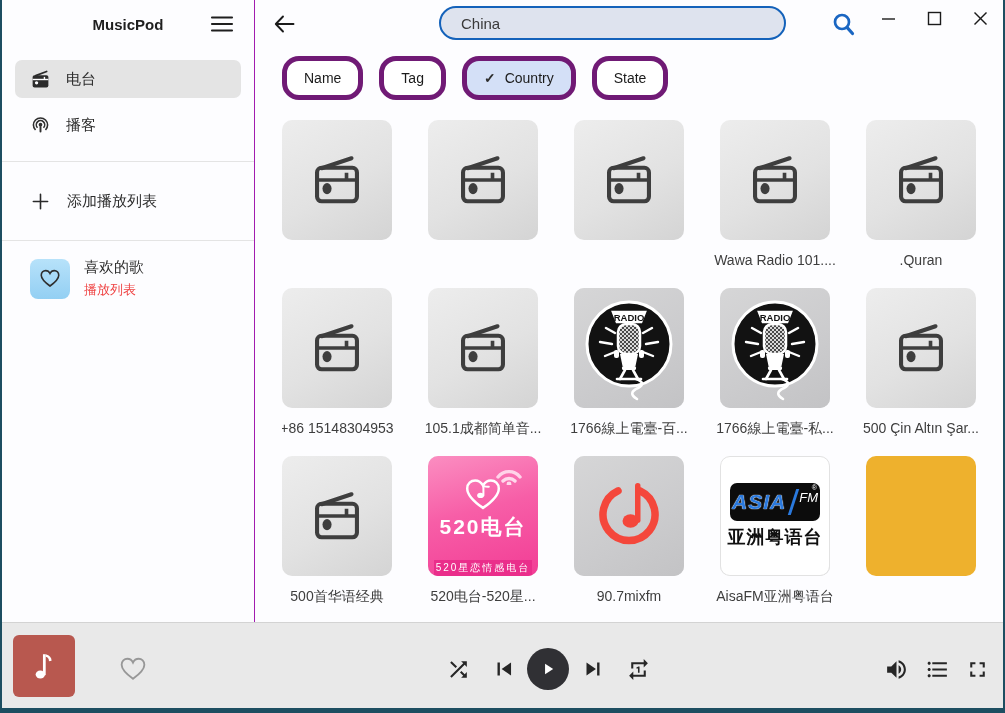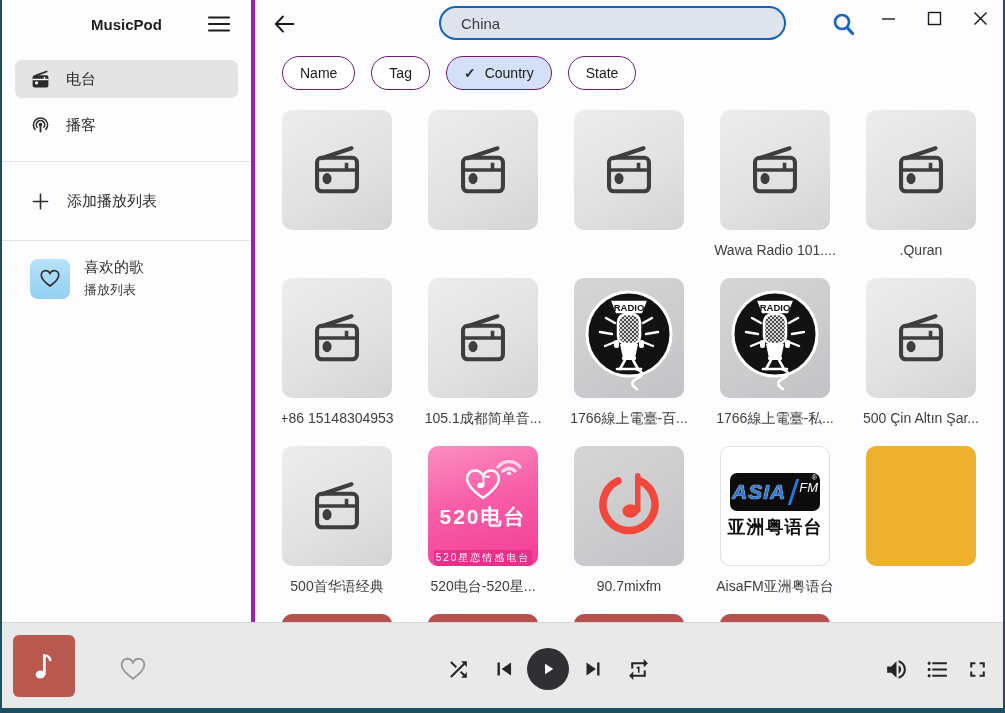--- a/index.html
+++ b/index.html
@@ -4,46 +4,46 @@
 <style>
   * { box-sizing: border-box; margin: 0; padding: 0; }
   html,body { width:1005px; height:713px; }
   body { font-family: "Liberation Sans", sans-serif; background:#fff; overflow:hidden; }
 
   .window { width:1005px; height:713px; border-left:2px solid #1d4e61; border-right:2px solid #1d4e61;
             border-bottom:5px solid #1d4e61; display:flex; flex-direction:column; background:#fdfdff; }
   .content-row { flex:1; display:flex; min-height:0; }
 
   
-  .sidebar { width:253px; flex:0 0 253px; border-right:4px solid #a21caf; background:#fdfdff; }
+  .sidebar { width:253px; flex:0 0 253px; border-right:1px solid #a21caf; background:#fdfdff; }
   .sidebar-header { height:48px; position:relative; }
   .app-title { position:absolute; left:0; right:0; top:16px; text-align:center; font-size:15px; font-weight:700; color:#1f1f1f; }
   .hamburger { position:absolute; right:20px; top:13px; width:24px; height:22px; background:none; border:none; cursor:pointer; }
   .nav { margin-top:12px; }
   .nav-item { height:38px; margin:0 13px 8px 13px; border-radius:7px; display:flex; align-items:center; gap:15px; padding-left:15px; font-size:15px; color:#2d2d2d; cursor:pointer; }
   .nav-item.selected { background:#e4e4e4; }
   .sidebar hr { border:none; border-top:1px solid #e4e4e4; margin:17px 0; }
   .add-playlist { display:flex; align-items:center; gap:17px; padding-left:29px; height:44px; font-size:15px; color:#2d2d2d; cursor:pointer; }
   .liked-row { display:flex; align-items:center; gap:14px; padding-left:28px; margin-top:6px; cursor:pointer; }
   .liked-art { width:40px; height:40px; border-radius:8px; background:linear-gradient(180deg,#b7e2fa,#93cff3); display:flex; align-items:center; justify-content:center; }
   .liked-title { font-size:15px; color:#2c2c2c; }
-  .liked-sub { font-size:13px; color:#404040; margin-top:4px; }
+  .liked-sub { font-size:13px; color:#ef4444; margin-top:4px; }
 
   
   .main { flex:1; position:relative; min-width:0; }
   .topbar { height:46px; position:relative; }
   .back-btn { position:absolute; left:17px; top:11px; width:26px; height:26px; background:none; border:none; cursor:pointer; }
   .search-field { position:absolute; left:184px; top:6px; width:347px; height:34px; border:2px solid #1462ba; border-radius:17px; background:#dee3ee; display:flex; align-items:center; }
   .search-field input { border:none; outline:none; background:transparent; font-family:"Liberation Sans",sans-serif; font-size:15px; color:#3a3a3a; padding:0 20px; width:100%; }
   .search-btn { position:absolute; left:576px; top:10px; width:28px; height:28px; background:none; border:none; cursor:pointer; }
   .win-controls { position:absolute; right:11px; top:5px; display:flex; gap:22px; }
   .win-btn { width:24px; height:26px; background:none; border:none; cursor:pointer; display:flex; align-items:center; justify-content:center; }
 
   .filters { margin:10px 0 0 27px; display:flex; gap:16px; }
-  .chip { height:34px; border:1px solid #701a75; border-radius:17px; background:#fff; display:flex; align-items:center; padding:0 17px; font-size:14px; color:#1b1b1b; cursor:pointer; gap:9px; }
+  .chip { height:44px; border:5px solid #701a75; border-radius:17px; background:#fff; display:flex; align-items:center; padding:0 17px; font-size:14px; color:#1b1b1b; cursor:pointer; gap:9px; }
   .chip .check { display:none; font-size:14px; color:#2e2e2e; font-weight:700; }
   .chip.selected { background:#d4e0f7; }
   .chip.selected .check { display:inline; }
 
   
   .grid { margin:20px 0 0 27px; height:513px; overflow:hidden; display:grid;
           grid-template-columns:repeat(5,110px); grid-auto-rows:168px; column-gap:36px; }
   .tile-cell { width:110px; cursor:pointer; }
   .tile-art { width:110px; height:120px; border-radius:10px; background:linear-gradient(150deg,#ededed 0%,#e2e2e2 55%,#d4d4d4 100%);
               display:flex; align-items:center; justify-content:center; overflow:hidden; position:relative; }

